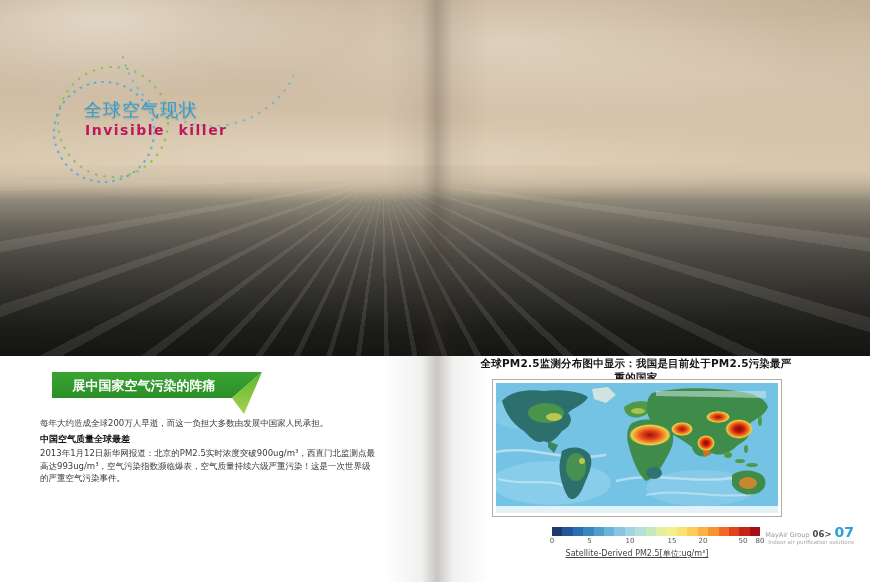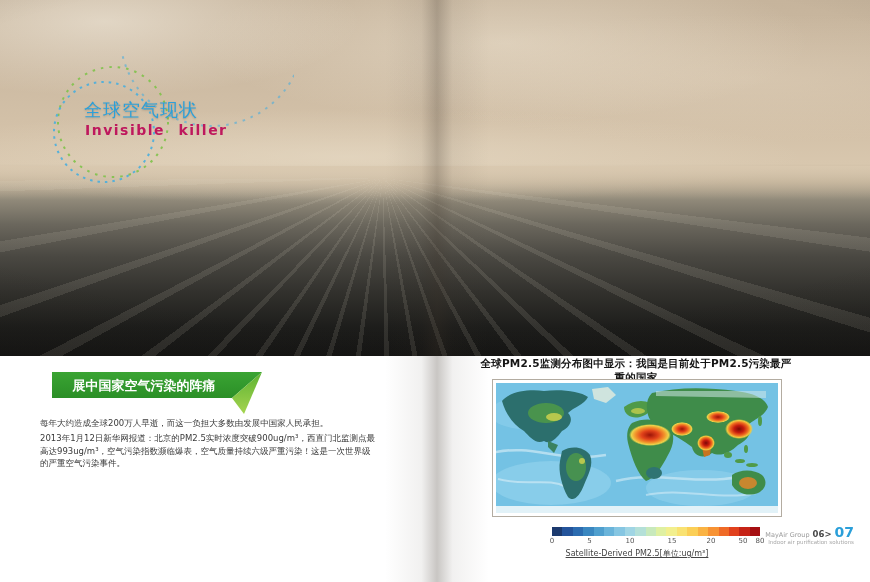--- a/index.html
+++ b/index.html
@@ -113,20 +113,21 @@
           <stop offset="1" stop-color="#a5d44f"></stop>
       </linearGradient>
     </defs>
     <polygon points="6,4 216,4 186,30 6,30" fill="url(#gbanner)"></polygon>
     <polygon points="216,4 198,46 186,30" fill="url(#gtail)"></polygon>
     <text x="98" y="22" text-anchor="middle" font-size="13" fill="#ffffff">展中国家空气污染的阵痛</text>
   </svg>
 
   <div class="copy">
     <p>每年大约造成全球200万人早逝，而这一负担大多数由发展中国家人民承担。</p>
+    <p class="h">中国空气质量全球最差</p>
     <p>2013年1月12日新华网报道：北京的PM2.5实时浓度突破900ug/m³，西直门北监测点最高达993ug/m³，空气污染指数濒临爆表，空气质量持续六级严重污染！这是一次世界级的严重空气污染事件。</p>
   </div>
 
   <div class="map-heading">全球PM2.5监测分布图中显示：我国是目前处于PM2.5污染最严重的国家</div>
 
   <div class="map-frame">
     <svg width="282" height="130" viewBox="0 0 282 130">
       <defs>
         <radialGradient id="ghot">
           <stop offset="0%" stop-color="#9c1408"></stop>
@@ -207,21 +208,21 @@
         <div class="cb-seg" style="background: rgb(239, 106, 39);"></div>
         <div class="cb-seg" style="background: rgb(225, 65, 30);"></div>
         <div class="cb-seg" style="background: rgb(198, 36, 23);"></div>
         <div class="cb-seg" style="background: rgb(165, 15, 18);"></div>
       </div>
     <div class="cb-ticks">
       <span class="cb-tick" style="left: 0%;">0</span>
       <span class="cb-tick" style="left: 18%;">5</span>
       <span class="cb-tick" style="left: 37.5%;">10</span>
       <span class="cb-tick" style="left: 57.7%;">15</span>
-      <span class="cb-tick" style="left: 72.6%; margin-left: 8px;">20</span>
+      <span class="cb-tick" style="left: 72.6%;">20</span>
       <span class="cb-tick" style="left: 91.8%;">50</span>
       <span class="cb-tick" style="left: 100%;">80</span>
     </div>
   </div>
   <div class="map-caption">Satellite-Derived PM2.5[单位:ug/m³]</div>
 
   <div class="footer">
     <div class="footer-row">
       <span class="footer-brand">MayAir Group</span>
       <span class="footer-from">06&gt;</span>

